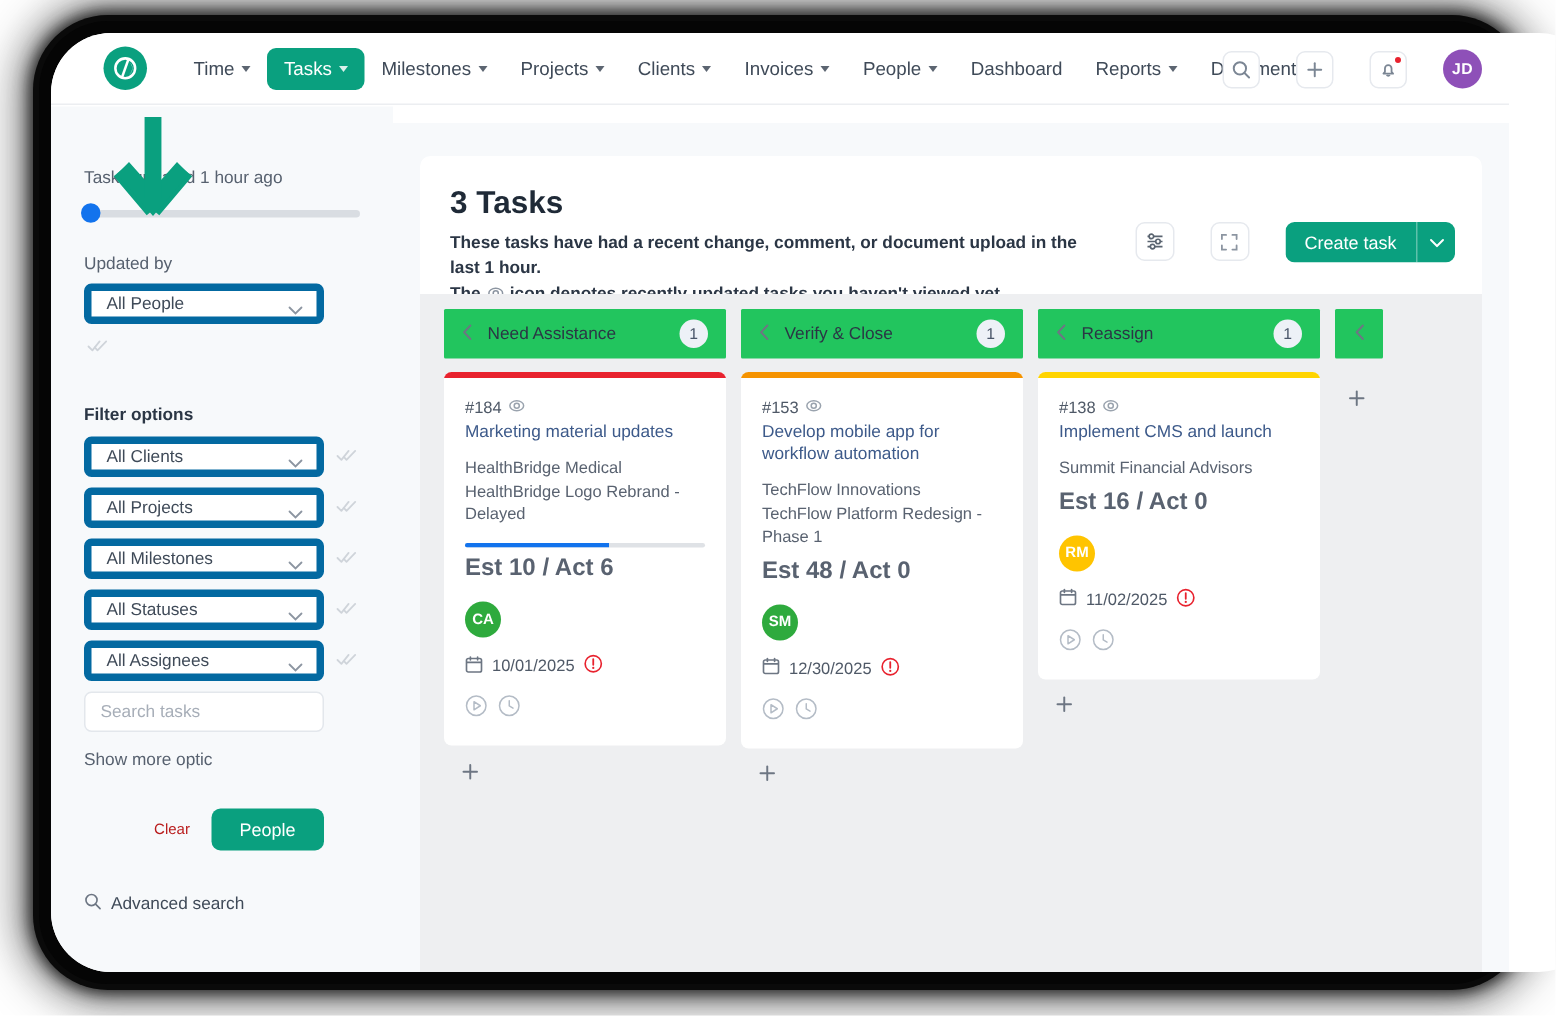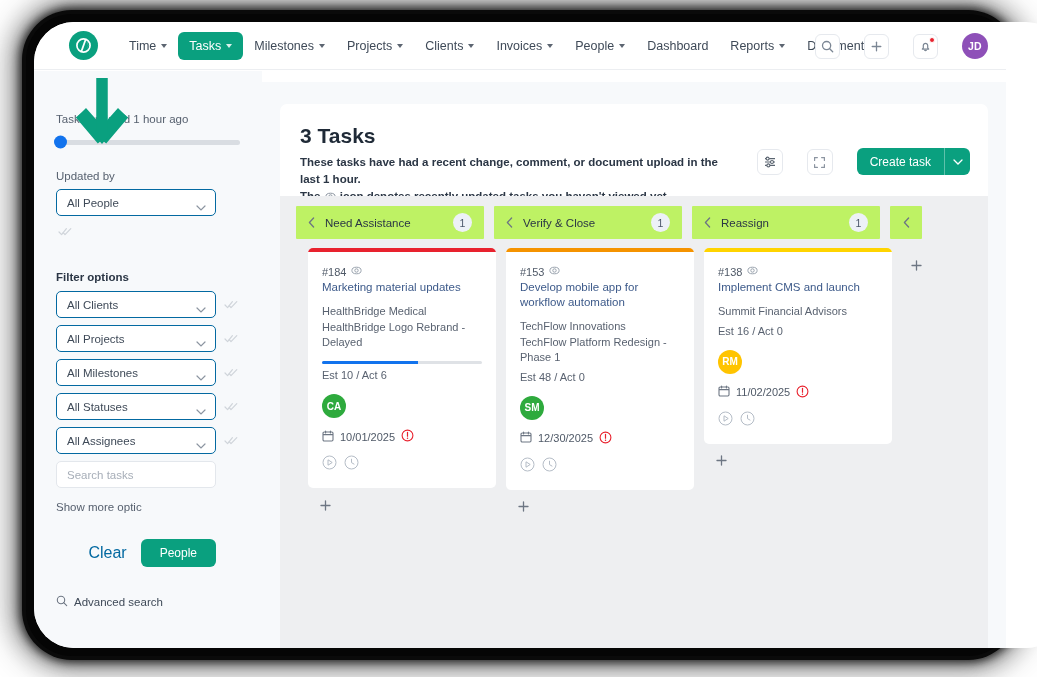--- a/index.html
+++ b/index.html
@@ -121,41 +121,41 @@
     transform: translate(-2px,-50%);
     width: 13px; height: 13px; border-radius: 50%;
     background: #1273ed; cursor: pointer;
   }
   .sb-subtitle { font-size: 11.5px; color: #57616f; margin-bottom: 7px; }
   .sb-heading { font-size: 11.5px; color: #2b3645; font-weight: 700; margin-bottom: 8px; }
 
   .field-row { display: flex; align-items: center; gap: 8px; margin-bottom: 7px; }
   .select {
     position: relative; width: 160px; height: 27px;
-    border: 1px solid #0369a1; border-radius: 5px;
+    border: 5px solid #0369a1; border-radius: 5px;
     background: #ffffff; display: flex; align-items: center;
     padding-left: 10px; font-size: 11.5px; color: #3f4a58;
     cursor: pointer;
   }
   .select .chev { position: absolute; right: 9px; top: 50%; margin-top: -2px; }
   .textinput {
     width: 160px; height: 27px;
     border: 1px solid #e3e7ec; border-radius: 5px;
     background: #ffffff; padding-left: 10px;
     font-size: 11.5px; color: #3f4a58;
     font-family: "Liberation Sans", sans-serif; outline: none;
   }
   .textinput::placeholder { color: #a7aeb8; }
   .dblcheck { opacity: .42; flex: none; }
   .dblcheck.solo { margin-left: 2px; margin-top: 3px; }
 
   .showmore { font-size: 11.5px; color: #57616f; margin-top: 13px; cursor: pointer; }
   .btnrow { display: flex; align-items: center; justify-content: flex-end;
             gap: 14px; margin-top: 26px; padding-right: 24px; }
-  .clear-btn { font-size: 16px; color: #0369a1; cursor: pointer; }
+  .clear-btn { font-size: 10px; color: #b91c1c; cursor: pointer; }
   .filter-btn {
     background: #0aa07f; color: #fff; font-size: 12px;
     padding: 7px 19px; border-radius: 6px; border: none;
     font-family: "Liberation Sans", sans-serif; cursor: pointer;
   }
   .adv-search { display: flex; align-items: center; gap: 6px;
                 margin-top: 28px; font-size: 11.5px; color: #3f4a58; cursor: pointer; }
 
   
   .main {
@@ -168,21 +168,21 @@
     width: 708px; height: 555px;
     background: #ffffff; border-radius: 7px;
     position: relative; overflow: hidden;
   }
   .page-title { font-size: 21px; font-weight: 700; color: #1f2a37;
                 margin: 20px 0 6px 20px; }
   .page-desc { font-size: 11.5px; font-weight: 700; color: #2b3645;
                line-height: 17px; margin-left: 20px; max-width: 440px; }
   .eye-inline { display: inline-block; vertical-align: -2px; margin: 0 1px; }
   .head-tools { position: absolute; right: 18px; top: 44px;
-                display: flex; align-items: flex-end; gap: 24px; }
+                display: flex; align-items: flex-start; gap: 24px; }
   .tool-btn {
     width: 26px; height: 26px; border-radius: 6px;
     border: 1px solid #e6e9ee; background: #fff;
     display: flex; align-items: center; justify-content: center; cursor: pointer;
   }
   .create-split { display: flex; height: 27px; border-radius: 6px; overflow: hidden; }
   .create-main {
     background: #0aa07f; color: #fff; font-size: 12px;
     display: flex; align-items: center; padding: 0 13px; cursor: pointer;
   }
@@ -196,49 +196,49 @@
   .board {
     position: absolute; left: 0; top: 92px;
     width: 708px; height: 463px;
     background: #eeeff1;
     padding: 10px 0 0 16px;
     overflow: hidden;
   }
   .col-headers { display: flex; gap: 10px; }
   .col-head {
     width: 188px; height: 33px; flex: none;
-    background: #bef264; border-radius: 1px;
+    background: #22c55e; border-radius: 1px;
     display: flex; align-items: center; padding: 0 12px; cursor: pointer;
   }
   .col-head.partial { width: 32px; justify-content: center; padding: 0; }
   .col-title { font-size: 11.5px; color: #2b3645; margin-left: 10px; flex: 1; }
   .col-count {
     width: 19px; height: 19px; border-radius: 50%;
     background: #edf1f7; color: #4a5costs;
     color: #4a566a; font-size: 10.5px;
     display: flex; align-items: center; justify-content: center;
   }
-  .cols { display: flex; gap: 10px; margin-top: 9px; align-items: flex-start; margin-left: 12px; }
+  .cols { display: flex; gap: 10px; margin-top: 9px; align-items: flex-start; }
   .col { width: 188px; flex: none; }
 
   .task-card {
     background: #ffffff; border-radius: 5px;
     overflow: hidden; padding-bottom: 14px;
   }
   .card-bar { height: 4px; width: 100%; }
   .card-body { padding: 13px 14px 0 14px; }
   .card-id { font-size: 11px; color: #4f5967; display: flex;
              align-items: center; gap: 5px; }
   .card-title { font-size: 11.5px; color: #3d5a8a; line-height: 15px;
                 margin-top: 2px; cursor: pointer; }
   .card-meta { font-size: 11px; color: #596270; line-height: 15.5px; margin-top: 9px; }
   .prog-track { height: 3.5px; border-radius: 2px; background: #dfe2e6;
                 margin-top: 10px; overflow: hidden; }
   .prog-fill { height: 100%; background: #1273ed; }
-  .card-est { font-size: 11px; color: #596270; margin-top: 5px; }
+  .card-est { font-size: 16px; color: #596270; margin-top: 5px; font-weight: bold; }
   .avatar {
     width: 24px; height: 24px; border-radius: 50%;
     color: #fff; font-size: 10px; font-weight: 700;
     display: flex; align-items: center; justify-content: center;
     margin-top: 13px;
   }
   .card-date { display: flex; align-items: center; gap: 6px;
                font-size: 11px; color: #4f5967; margin-top: 11px; }
   .card-actions { display: flex; gap: 7px; margin-top: 11px; }
   .add-cell { height: 34px; display: flex; align-items: center;

